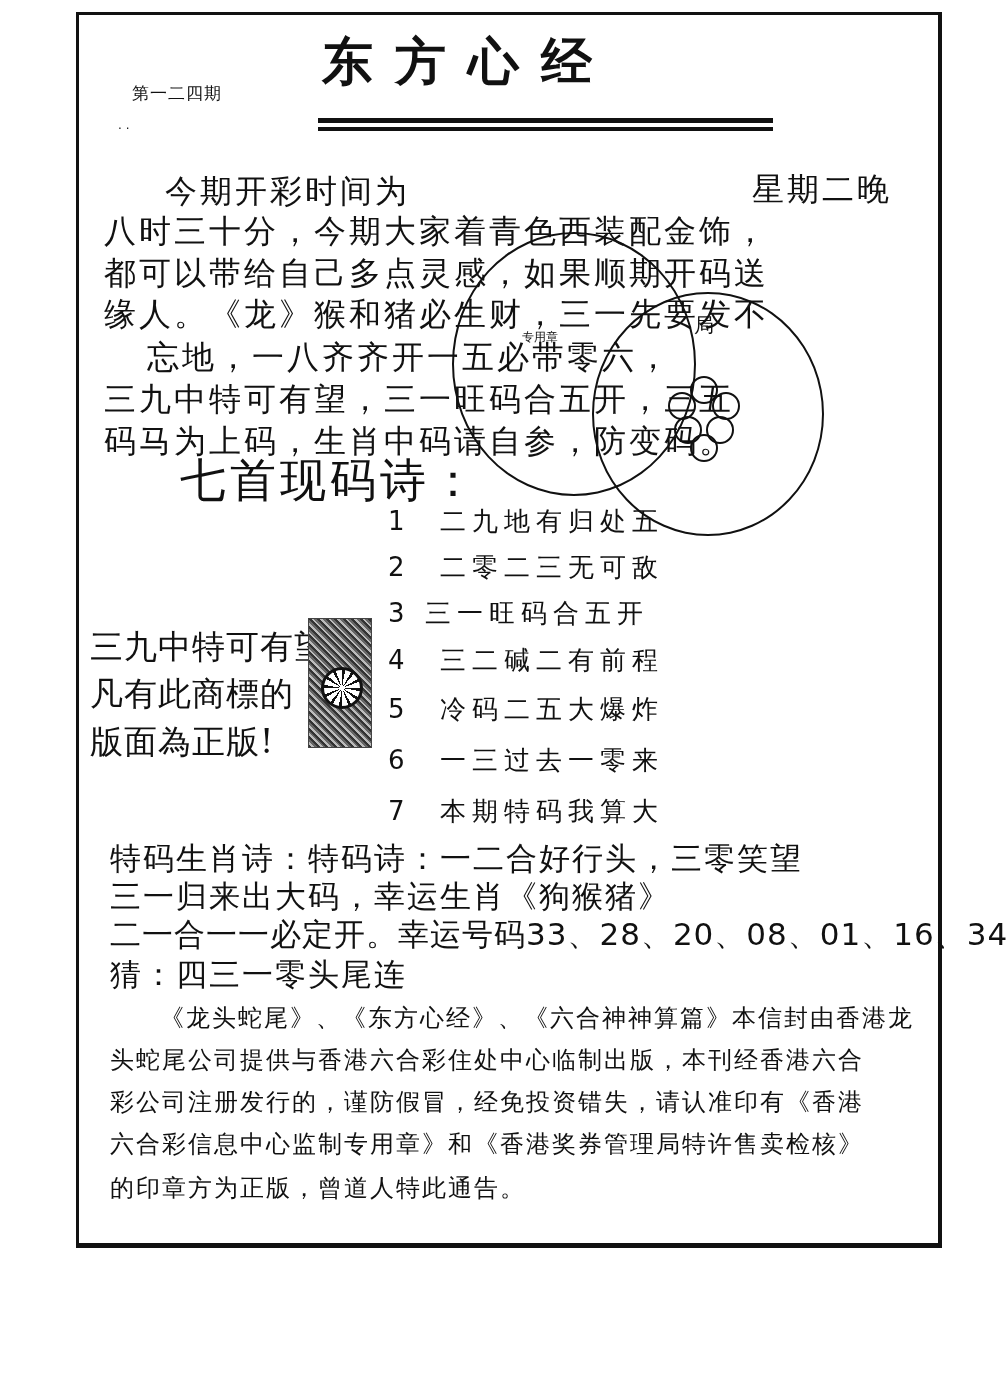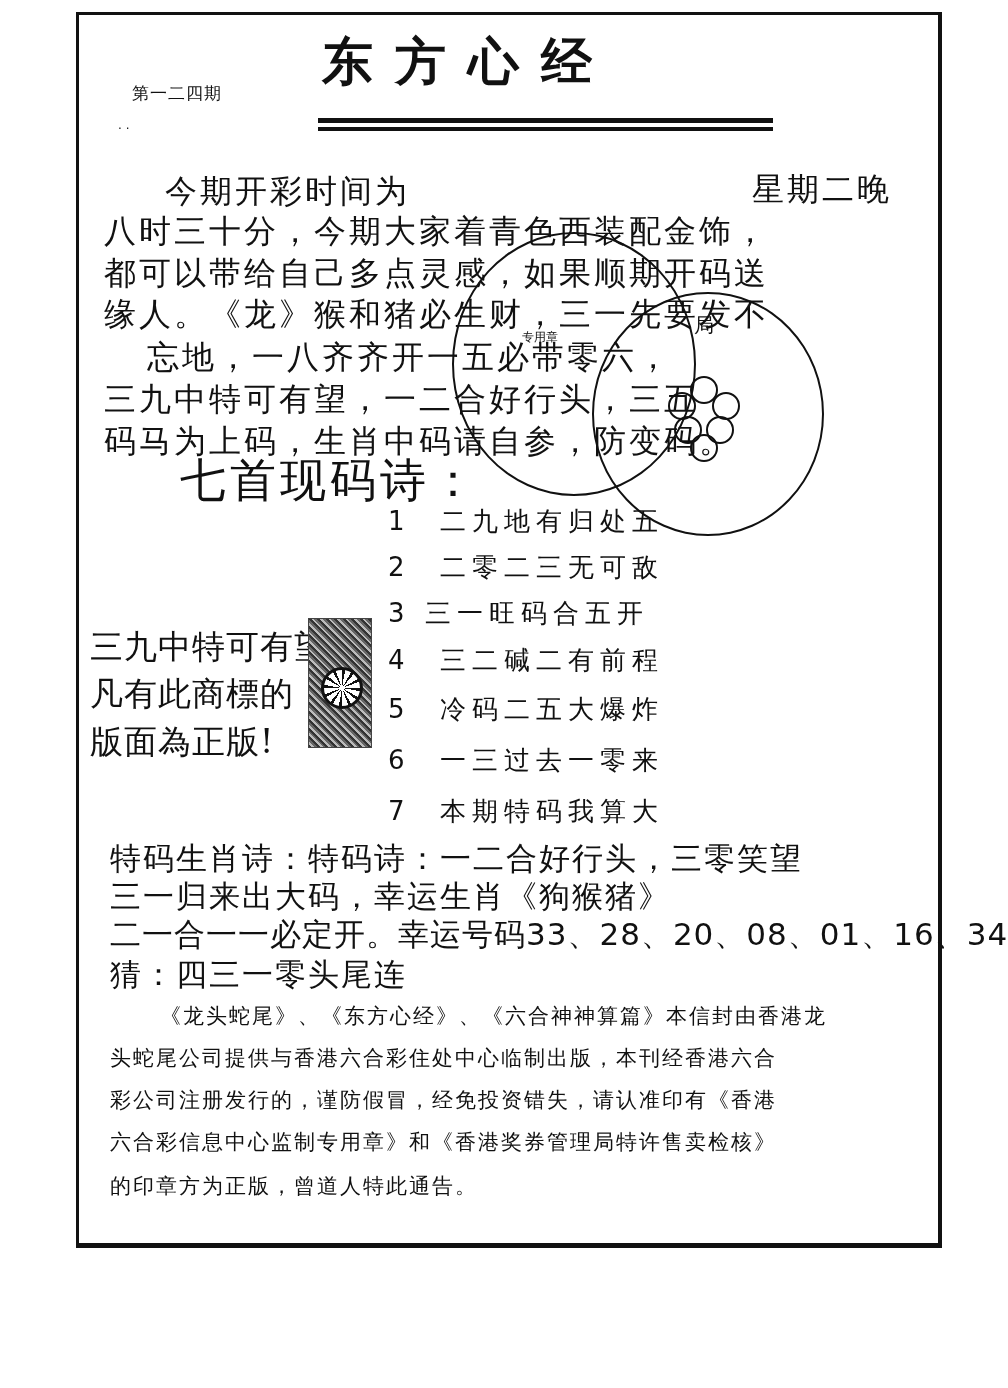--- a/index.html
+++ b/index.html
@@ -21,21 +21,21 @@
   .l5 { left:104px; top:378px; }
   .l6 { left:104px; top:420px;text-align:right; }
   .poem-head { left:180px; top:450px; font-size:46px; letter-spacing:4px; }
   .poem-num { font-size:26px; }
   .poem-txt { font-size:26px; letter-spacing:6px; }
   .notice { left:90px; font-size:33px; font-family:"DejaVu Serif", serif; letter-spacing:1px; }
   .logo { position:absolute; left:308px; top:618px; width:62px; height:128px; background:
       repeating-linear-gradient(45deg,#333 0 2px,#bbb 2px 4px,#666 4px 6px); border:1px solid #444; }
   .logo .wheel { position:absolute; left:12px; top:48px; width:36px; height:36px; border-radius:50%; border:3px solid #111; background:repeating-conic-gradient(#111 0 10deg,#fff 10deg 30deg); }
   .sx { font-size:31px; letter-spacing:2px; }
-  .foot { font-size:21px; letter-spacing:2px; }
+  .foot { font-size:24px; letter-spacing:2px; }
   .stamp { position:absolute; border:2px solid #111; border-radius:50%; }
   .stamp1 { left:452px; top:232px; width:240px; height:260px; }
   .stamp2 { left:592px; top:292px; width:228px; height:240px; }
   .stamp-txt { position:absolute; font-size:16px; }
   .ring { position:absolute; width:24px; height:24px; border:2px solid #111; border-radius:50%; }
 </style>
 </head>
 <body>
 
 <div class="frame"></div>
@@ -45,21 +45,21 @@
 <div class="abs title">东方心经</div>
 <div class="rule1"></div>
 <div class="rule2"></div>
 
 <div class="abs body-line l0a">今期开彩时间为</div>
 <div class="abs body-line l0b">星期二晚</div>
 <div class="abs body-line l1">八时三十分，今期大家着青色西装配金饰，</div>
 <div class="abs body-line l2">都可以带给自己多点灵感，如果顺期开码送</div>
 <div class="abs body-line l3">缘人。《龙》猴和猪必生财，三一先要发不</div>
 <div class="abs body-line l4">忘地，一八齐齐开一五必带零六，</div>
-<div class="abs body-line l5">三九中特可有望，一二合好行头，三五</div>
+<div class="abs body-line l5">三九中特可有望，三一旺码合五开，三五</div>
 <div class="abs body-line l6">码马为上码，生肖中码请自参，防变码。</div>
 
 <div class="stamp stamp1">
   <span class="stamp-txt" style="left:68px;top:95px;font-size:12px;">专用章</span>
 </div>
 <div class="stamp stamp2">
   <span class="stamp-txt" style="left:100px;top:18px;font-size:20px;">局</span>
   <span class="ring" style="left:96px;top:82px;"></span>
   <span class="ring" style="left:74px;top:98px;"></span>
   <span class="ring" style="left:118px;top:98px;"></span>

